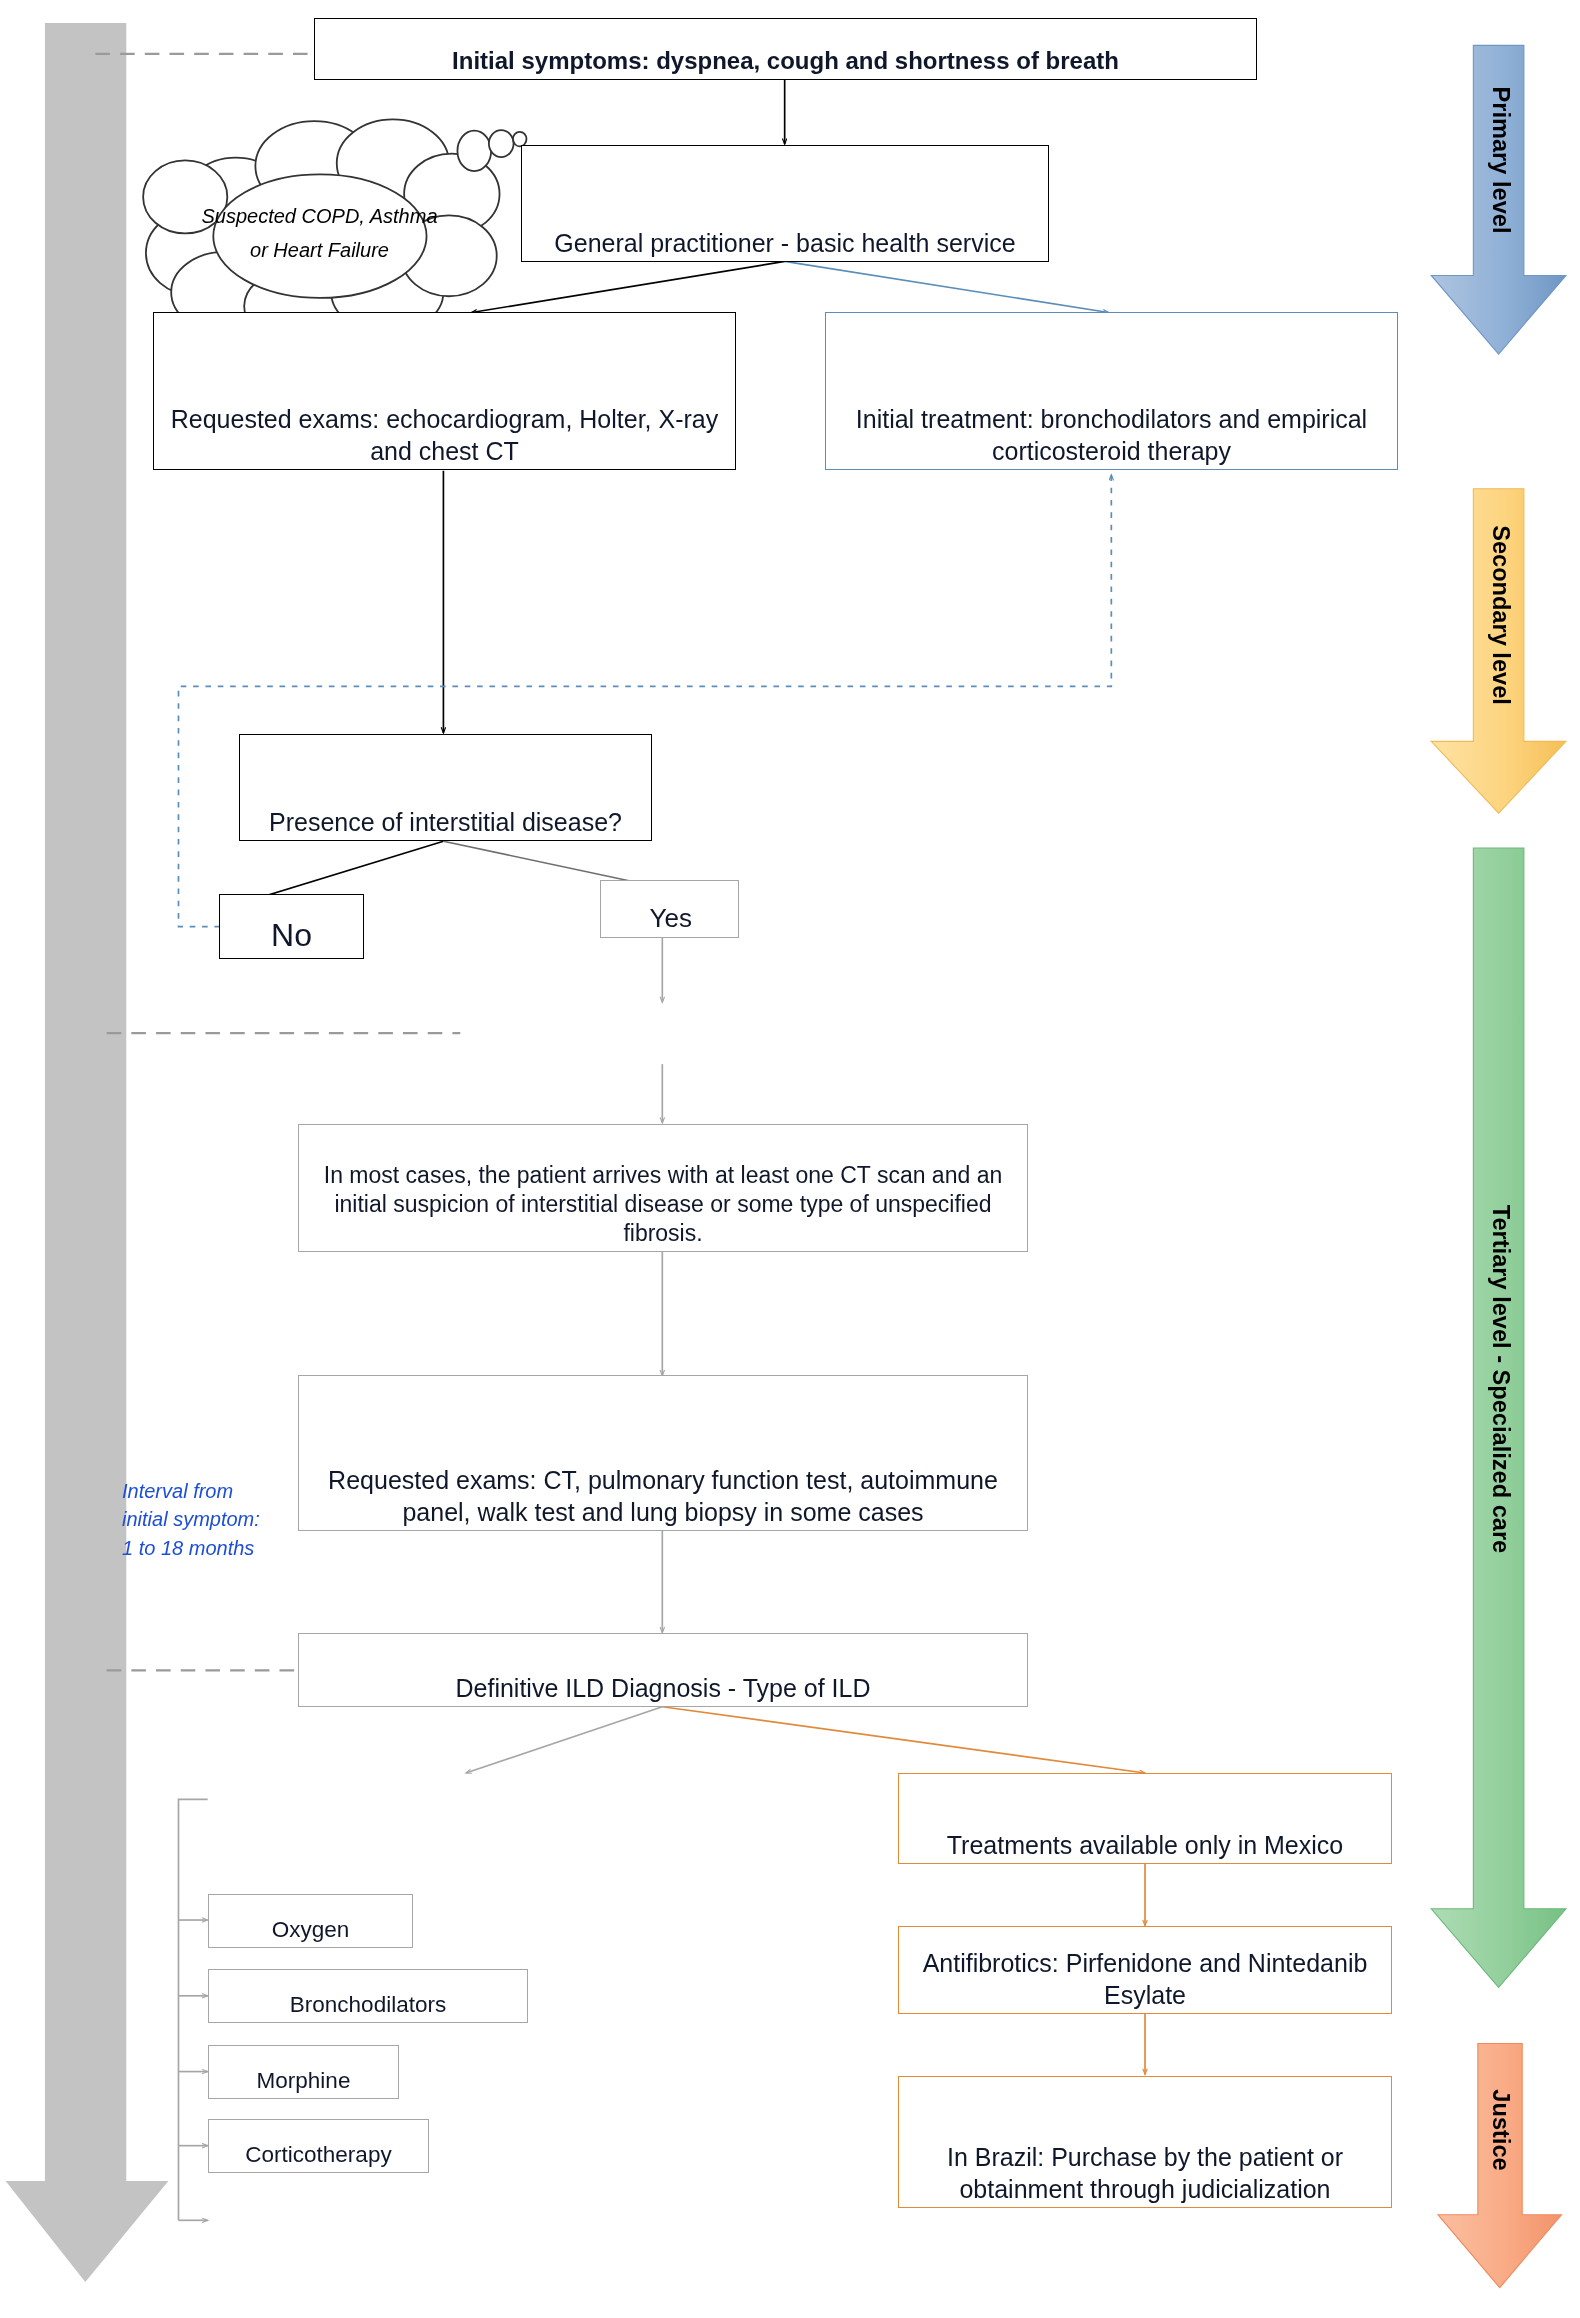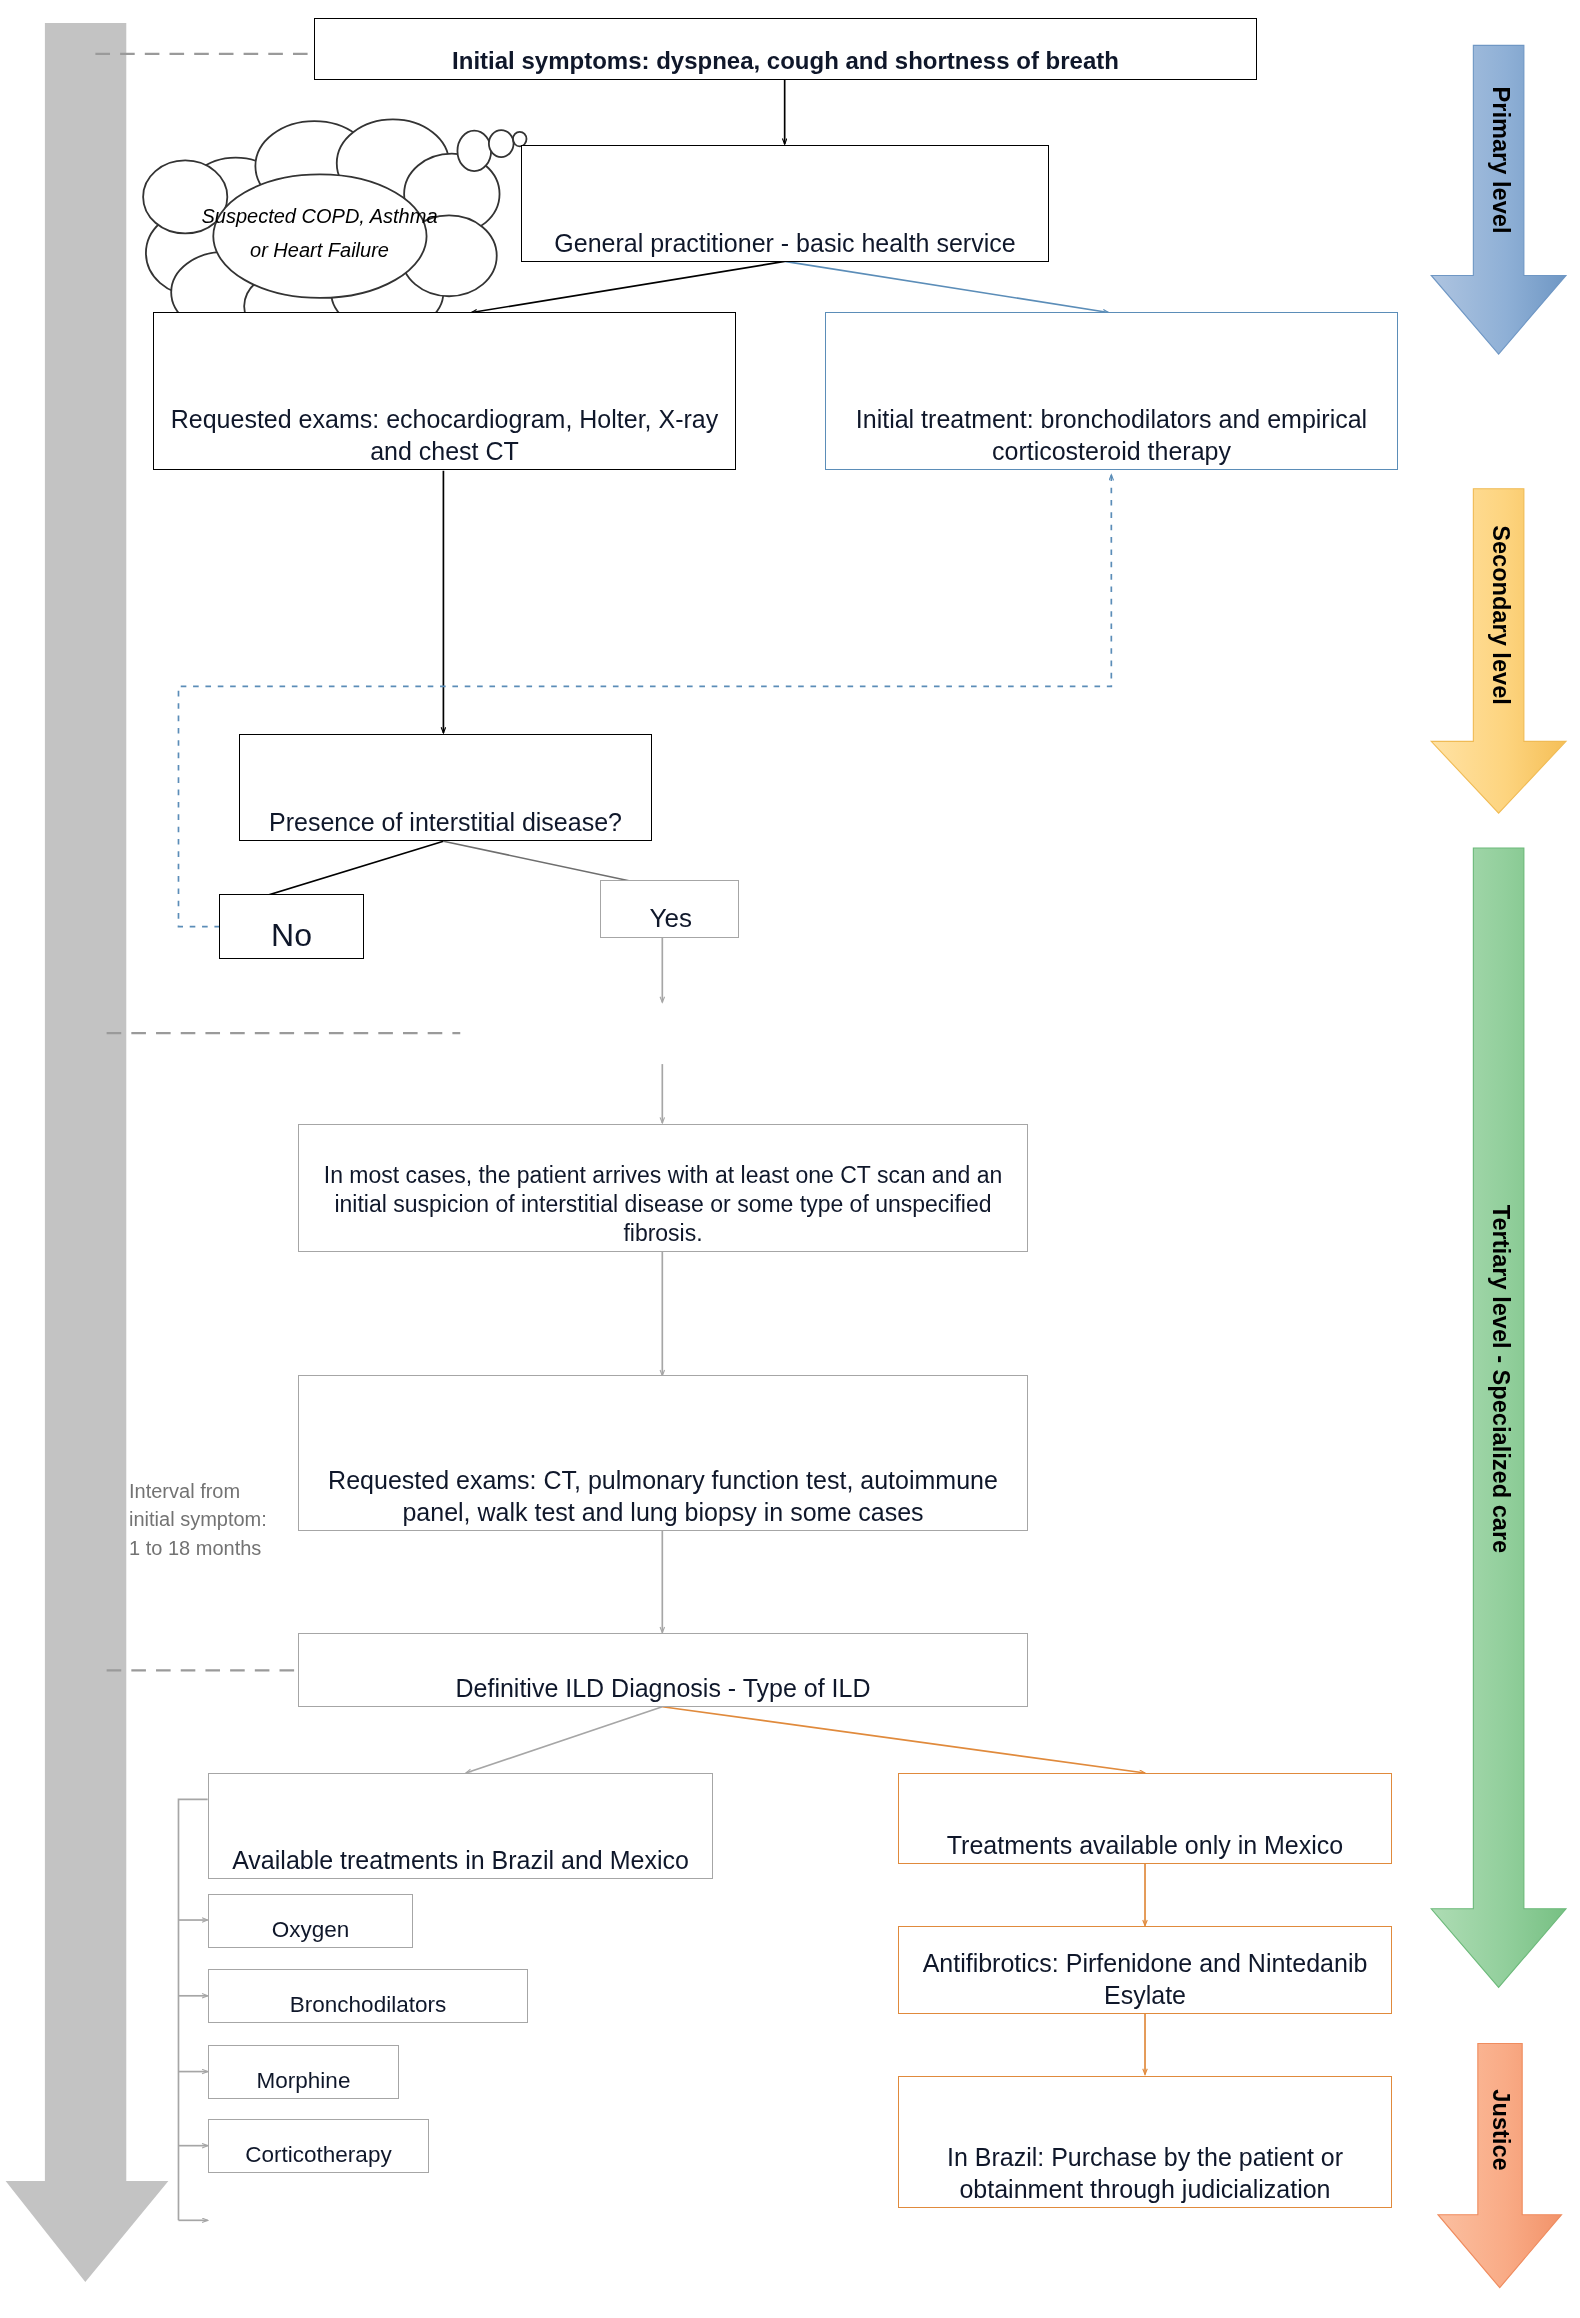--- a/index.html
+++ b/index.html
@@ -49,23 +49,23 @@
     display: flex;
     align-items: center;
     justify-content: flex-end;
     text-align: center;
     font-style: italic;
     color: #000000;
     pointer-events: none;
   }
   .sidenote {
     position: absolute;
-    color: #737373;
+    font-style: italic;
+    color: #1d4ed8;
     line-height: 1.42;
-    margin-left: 7px;
   }
   .arrowband {
     position: absolute;
   }
   .arrowband .lbl {
     position: absolute;
     left: 50%;
     top: 50%;
     transform: translate(-50%, -50%) rotate(90deg);
     white-space: nowrap;
@@ -237,23 +237,20 @@
   </div>
 
   <div class="node b-gray" style="left:298px; top:1633px; width:730px; height:74px; font-size:25px;">
     <span>Definitive ILD Diagnosis - Type of ILD</span>
   </div>
 
   <div class="sidenote" style="left:122px; top:1477px; width:140px; font-size:20px;">
     <span>Interval from initial symptom: 1 to 18 months</span>
   </div>
 
-  <div class="node b-gray" style="left:208px; top:1773px; width:505px; height:106px; font-size:25px;">
-    <span>Available treatments in Brazil and Mexico</span>
-  </div>
 
   <div class="node b-gray" style="left:208px; top:1894px; width:205px; height:54px; font-size:22.5px;">
     <span>Oxygen</span>
   </div>
   <div class="node b-gray" style="left:208px; top:1969px; width:320px; height:54px; font-size:22.5px;">
     <span>Bronchodilators</span>
   </div>
   <div class="node b-gray" style="left:208px; top:2045px; width:191px; height:54px; font-size:22.5px;">
     <span>Morphine</span>
   </div>

